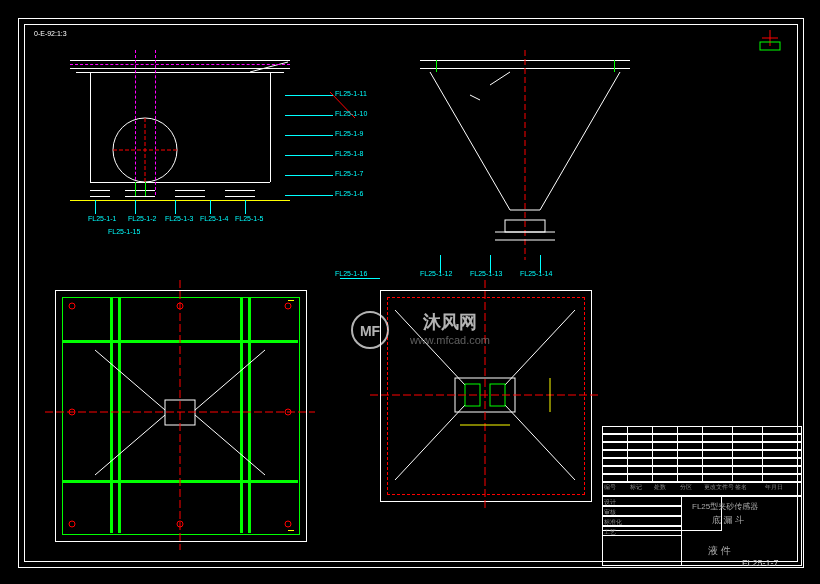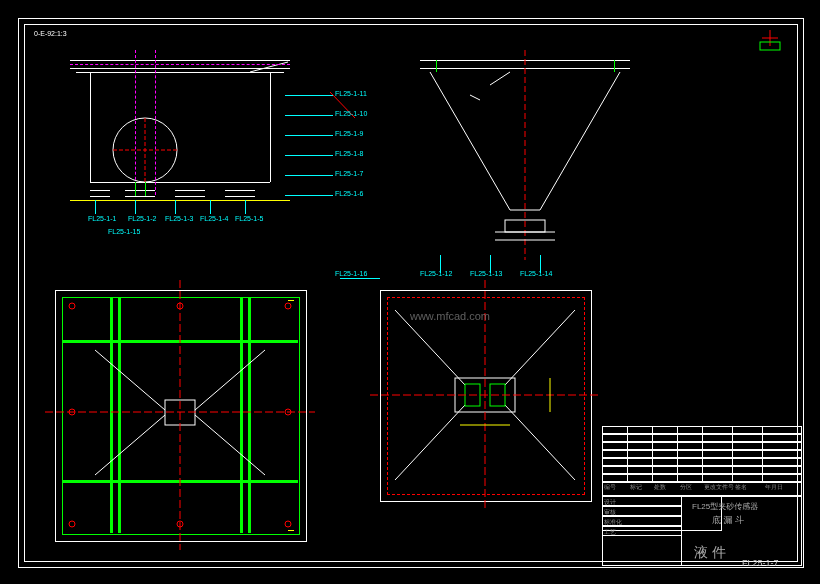--- a/index.html
+++ b/index.html
@@ -223,21 +223,28 @@
   <div class="tbl-cell" style="left:78px;top:57px">分区</div>
   <div class="tbl-cell" style="left:102px;top:57px">更改文件号</div>
   <div class="tbl-cell" style="left:133px;top:57px">签名</div>
   <div class="tbl-cell" style="left:163px;top:57px">年月日</div>
 
   <div class="tbl-cell" style="left:2px;top:72px">设计</div>
   <div class="tbl-cell" style="left:2px;top:82px">审核</div>
   <div class="tbl-cell" style="left:2px;top:92px">标准化</div>
   <div class="tbl-cell" style="left:2px;top:102px">工艺</div>
 
-  <div class="tbl-cell" style="left:92px;top:118px;font-size:14px;color:#aaa">液 件</div>
+  <div class="tbl-cell" style="left:106px;top:118px;font-size:10px;color:#aaa">液 件</div>
   <div class="tbl-cell" style="left:90px;top:75px;font-size:8px;color:#aaa">FL25型夹砂传感器</div>
   <div class="tbl-cell" style="left:110px;top:88px;font-size:9px;color:#aaa">底 漏 斗</div>
   <div class="tbl-cell" style="left:140px;top:132px;font-size:9px;color:#ccc">FL25-1-7</div>
 </div>
 
 <div class="watermark">
+  <div class="logo">
+    <svg width="40" height="40" style="display:inline-block;vertical-align:middle">
+      <circle cx="20" cy="20" r="18" fill="none" stroke="#fff" stroke-width="2"></circle>
+      <text x="20" y="26" text-anchor="middle" fill="#fff" font-size="14" font-weight="bold">MF</text>
+    </svg>
+    <span style="vertical-align:middle">沐风网</span>
+  </div>
   <div class="url">www.mfcad.com</div>
 </div>
 
 </body></html>

